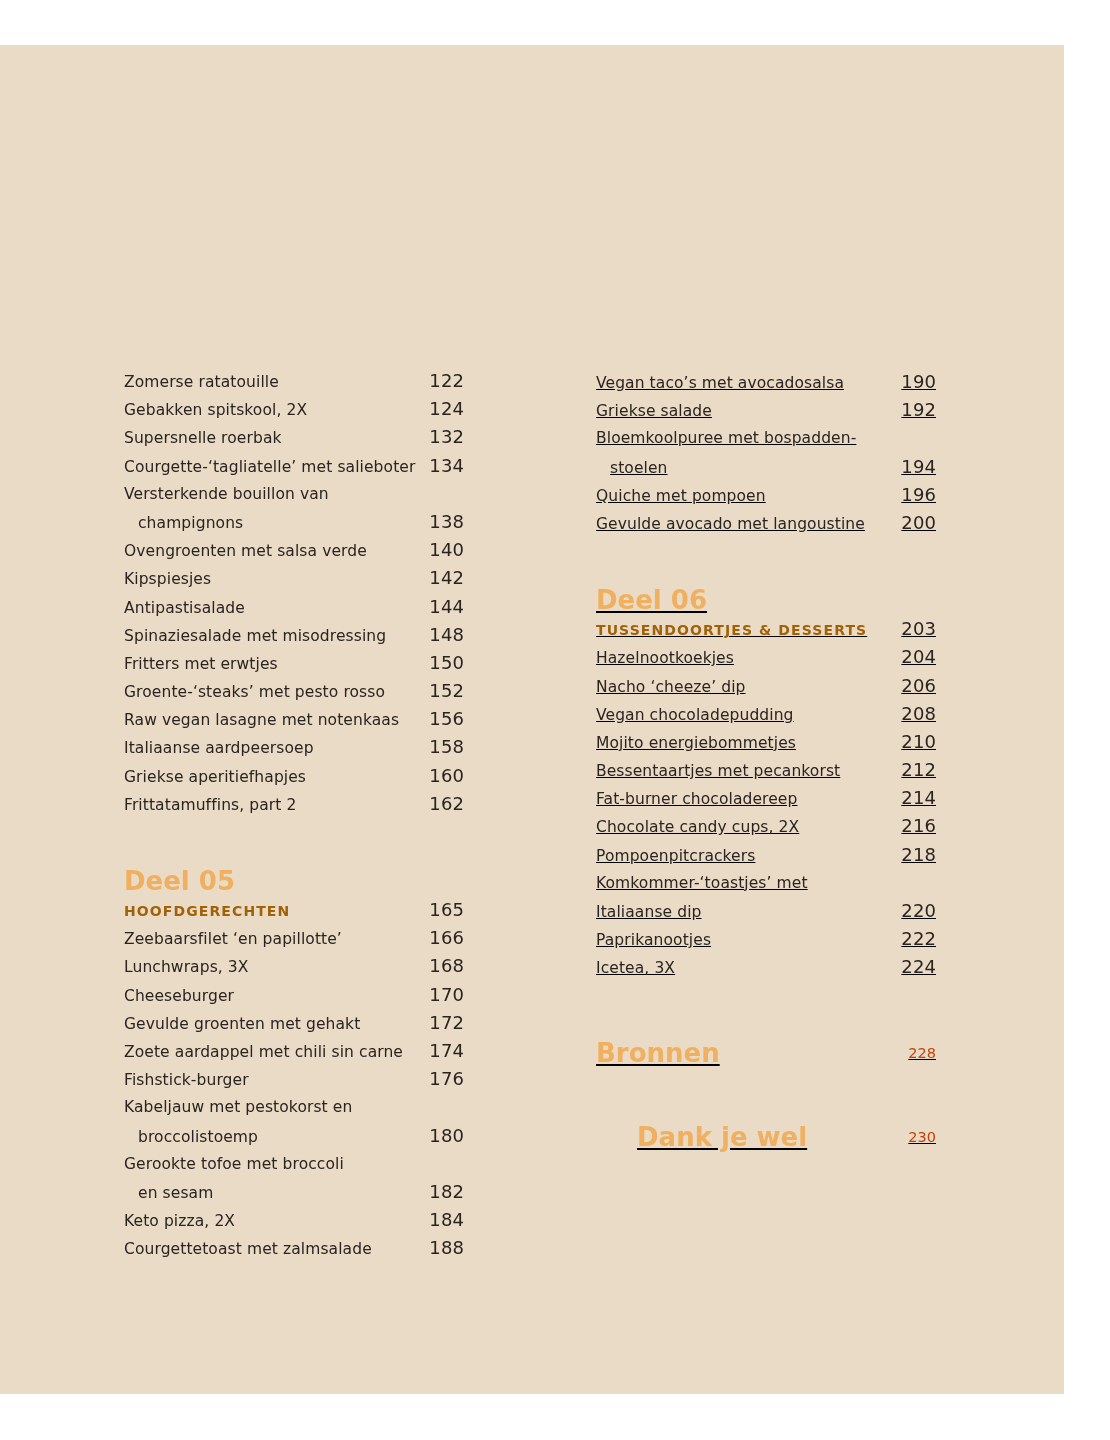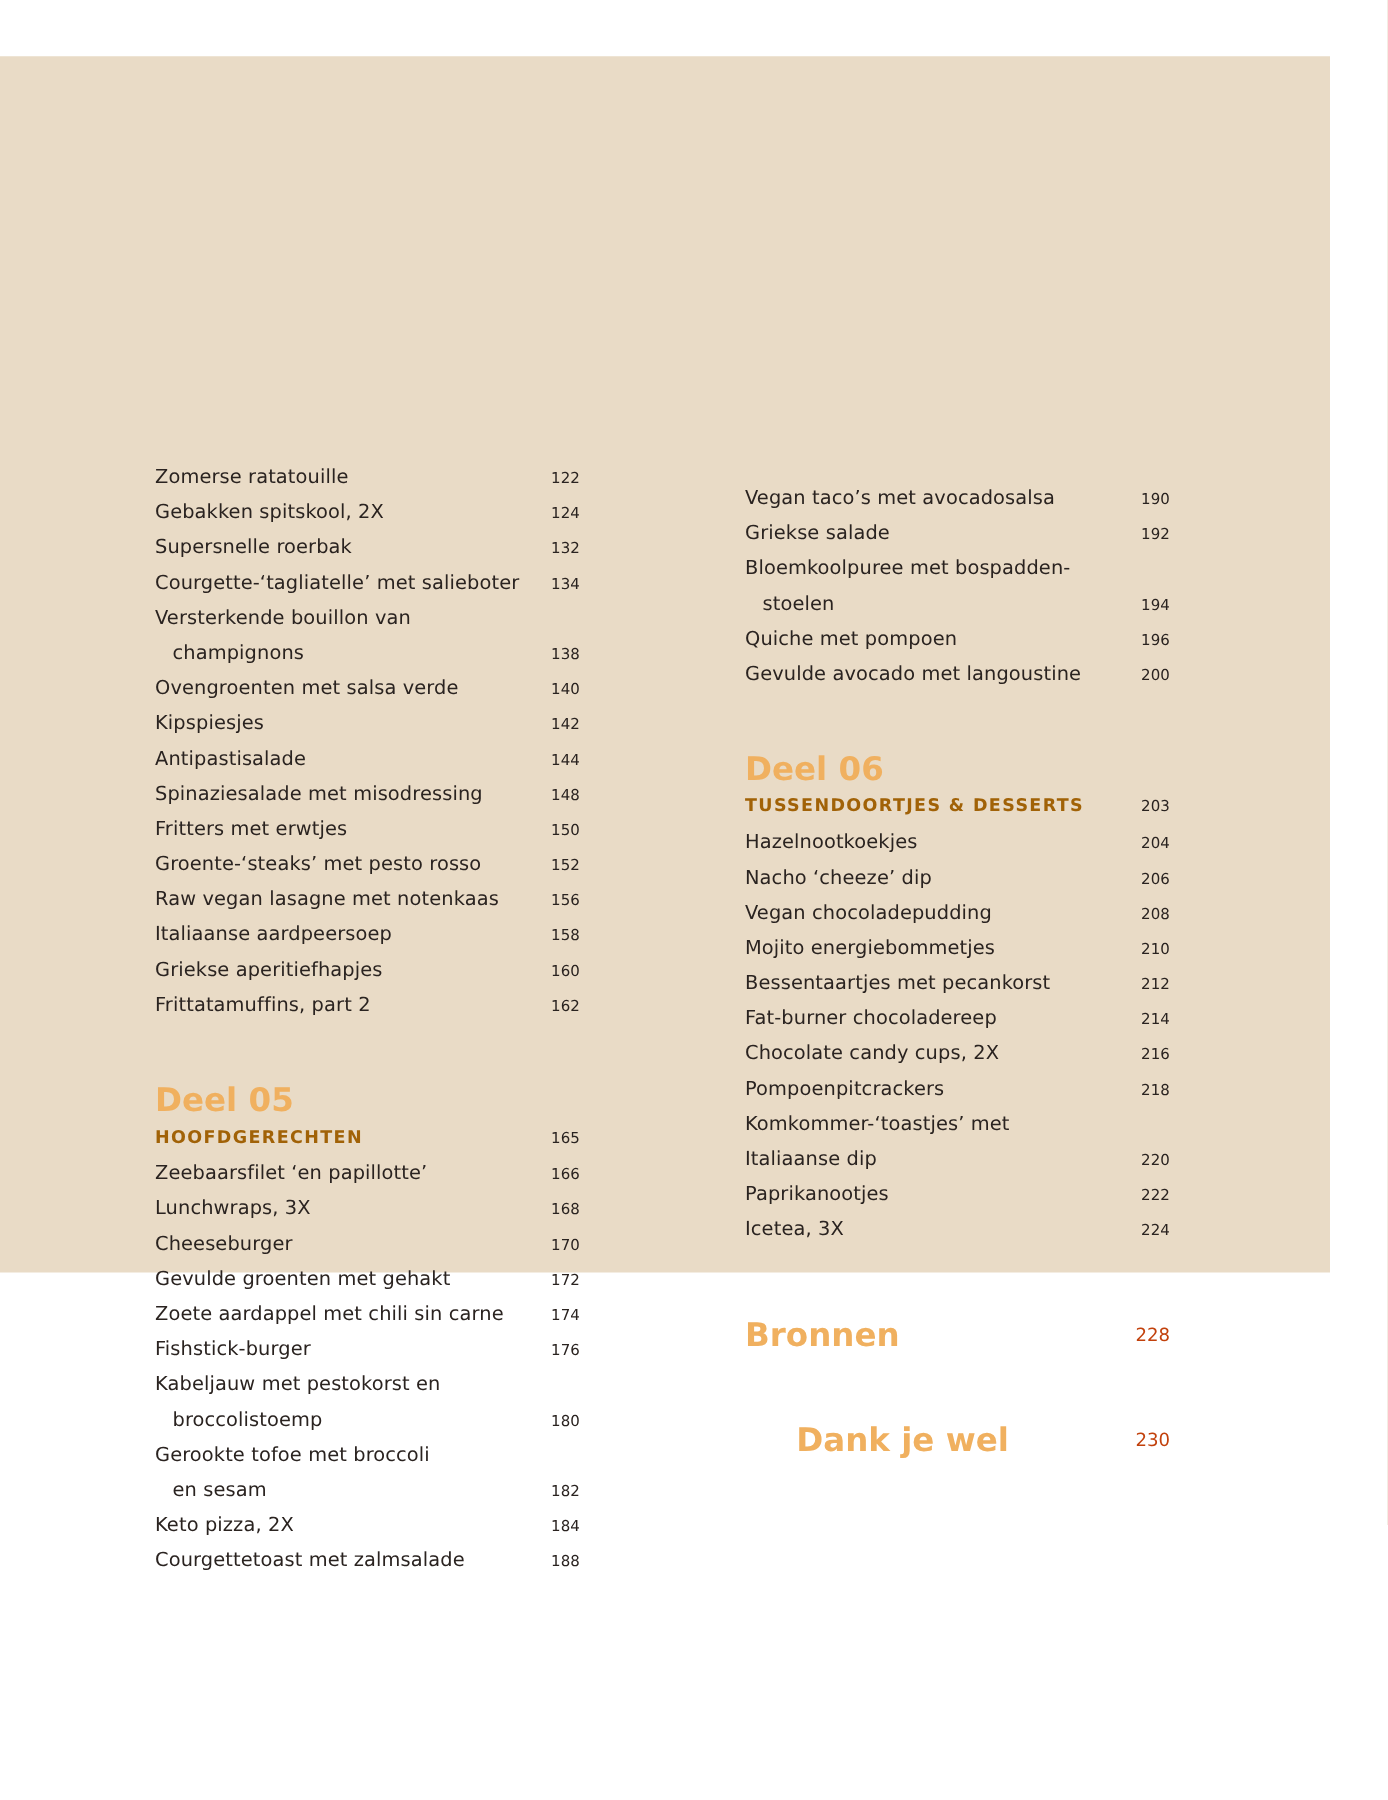--- a/index.html
+++ b/index.html
@@ -1,34 +1,34 @@
 <!DOCTYPE html>
 <html><head>
 <meta charset="utf-8">
 <style>
   html, body { margin:0; padding:0; }
   body {
     width:1110px; height:1440px; background:#ffffff; position:relative; overflow:hidden;
     font-family:"DejaVu Sans", "Liberation Sans", sans-serif;
   }
   .page {
-    position:absolute; left:0; top:45px; width:1064px; height:973px;
+    position:absolute; left:0; top:45px; width:1064px; height:1349px;
     background:#E9DBC6;
   }
   .col { position:absolute; }
   .col-left { left:124px; top:325px; width:340px; }
-  .col-right { left:596px; top:342px; width:340px; }
+  .col-right { left:596px; top:326px; width:340px;text-decoration:underline; }
   .row {
     display:flex; justify-content:space-between; align-items:baseline;
     height:28.2px; line-height:22px;
     font-size:15.5px; color:#2a2320; letter-spacing:0.1px;
   }
   .row .title { white-space:nowrap; }
   .row .title.indent { padding-left:14px; }
-  .row .page-no { font-size:12px; text-align:right; min-width:30px; }
+  .row .page-no { font-size:18px; text-align:right; min-width:30px; }
   .section-label .title {
     font-family:"DejaVu Sans", sans-serif; font-weight:bold; font-size:14px;
     letter-spacing:1.1px; color:#a16207;
   }
   .deel-heading {
     font-family:"DejaVu Sans", sans-serif; font-weight:bold; font-size:26px;
     color:#F0B05F; height:36px; line-height:36px; letter-spacing:0px;
   }
   .big-heading {
     display:flex; justify-content:space-between; align-items:center;gap:11px;

